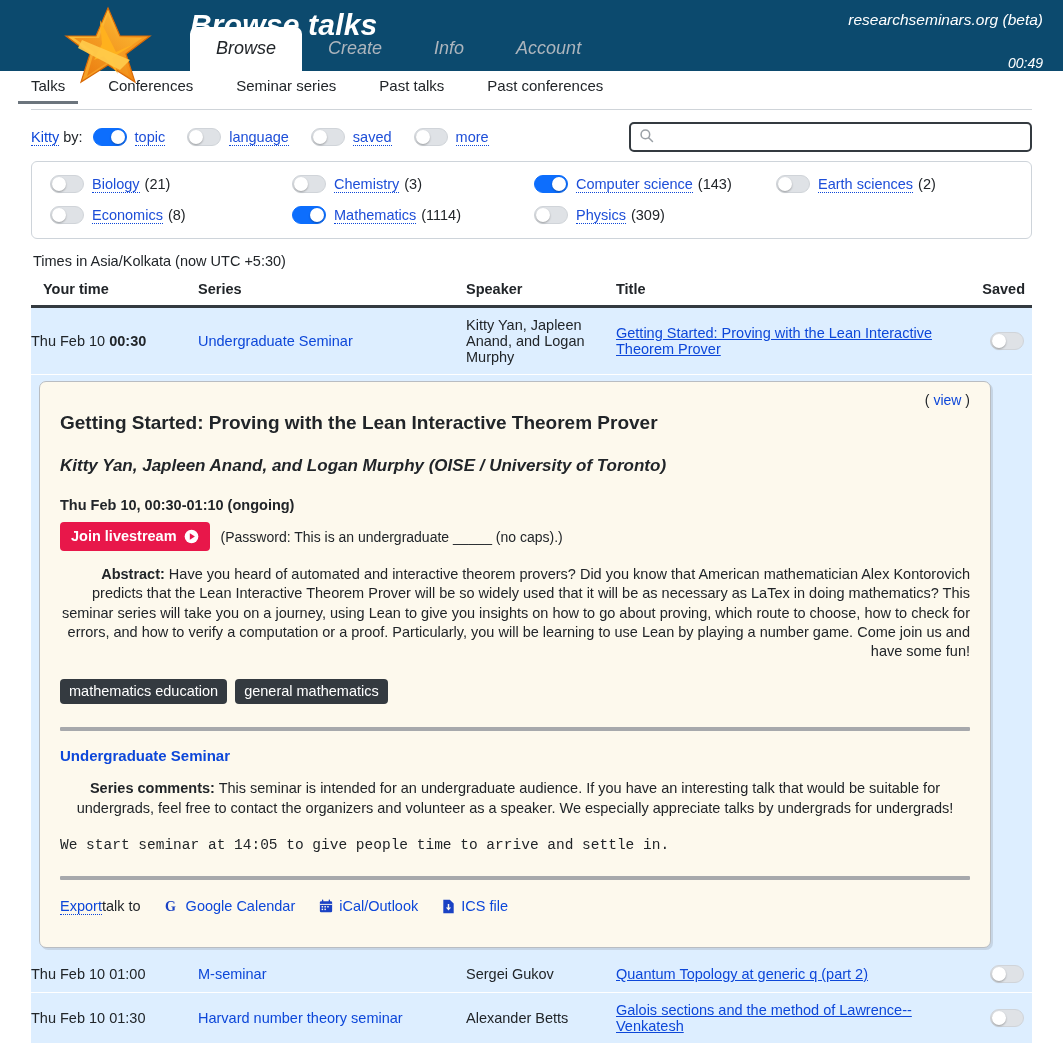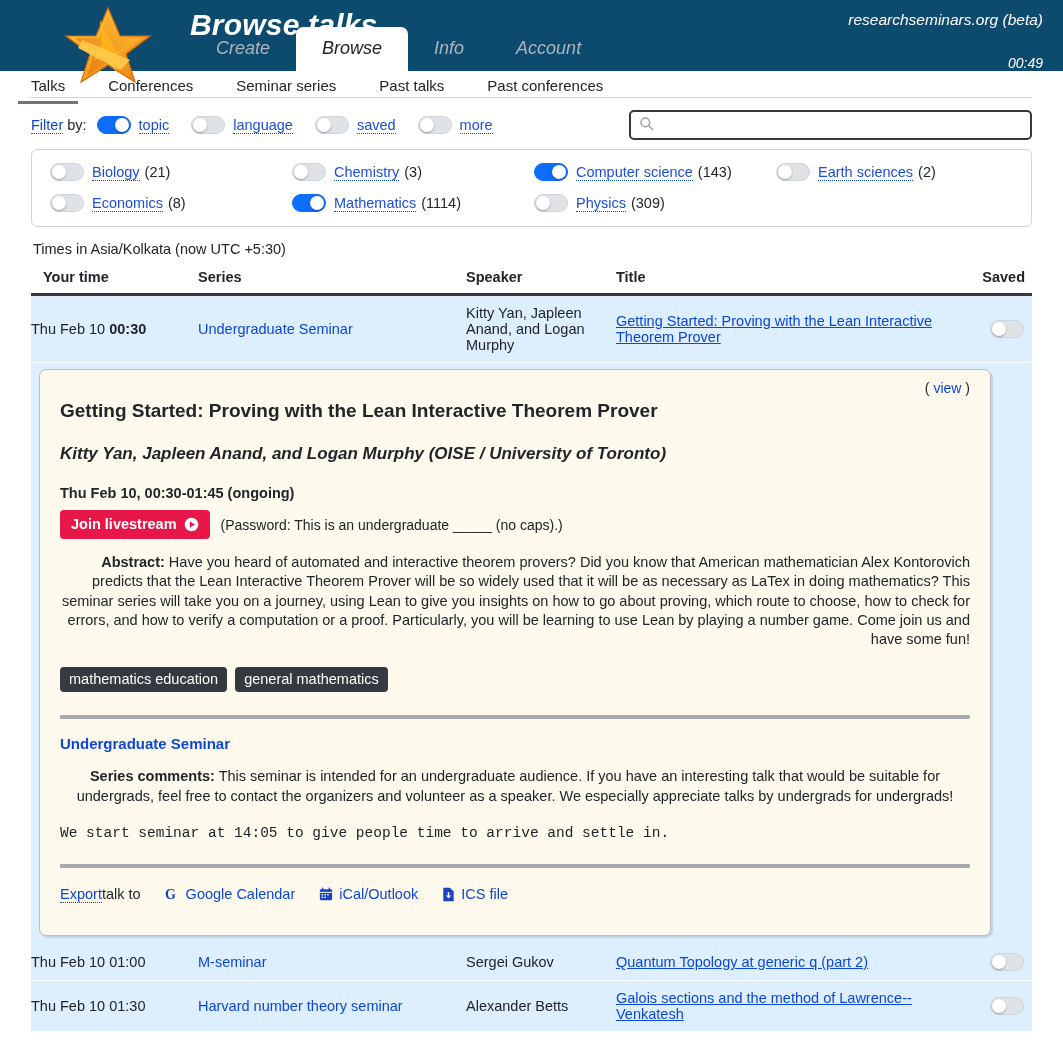--- a/index.html
+++ b/index.html
@@ -49,21 +49,21 @@
   .hdr-right{
     position:absolute; right:20px; top:9px; text-align:right; line-height:1.45;
   }
   .hdr-right .site{ font-size:15.5px; color:#fff; }
   .hdr-right .clock{ font-size:14px; color:#fff; margin-top:22px;}
   .hdr-right .tz{ font-size:14px; color:#fff; }
 
   
   .subnav{
     position:relative;
-    height:27px;
+    height:39px;
     border-bottom:1px solid #cfd4d9;
     margin:0 31px 0 31px;
     display:flex; align-items:flex-start;
   }
   .subtab{
     font-size:15px; color:#212529; text-decoration:none;
     padding:6px 0 9px; margin-right:43px; cursor:pointer; white-space:nowrap;
     position:relative;
   }
   .subtab.active::after{
@@ -198,22 +198,22 @@
       <polygon points="48,8 60,36 90,36 66,54 75,82 48,65 21,82 30,54 6,36 36,36" fill="url(#g1)" stroke="#d96a06" stroke-width="1.2"></polygon>
       <polygon points="48,14 57,38 82,38 62,52 69,76 48,62 27,76 34,52 14,38 39,38" fill="url(#g2)" opacity=".92"></polygon>
       <polygon points="40,20 56,52 74,44 52,58 58,74 44,56 34,60 42,44" fill="#ffb21e" opacity=".95"></polygon>
       <polygon points="22,40 70,60 60,70 18,48" fill="#ffcc4d" opacity=".9"></polygon>
     </svg>
   </div>
 
   <div class="site-title">Browse talks</div>
 
   <div class="tabs">
+    <a class="tab active">Browse</a>
     <a class="tab">Create</a>
-    <a class="tab active">Browse</a>
     <a class="tab">Info</a>
     <a class="tab">Account</a>
   </div>
 
   <div class="hdr-right">
     <div class="site">researchseminars.org (beta)</div>
     <div class="clock">00:49</div>
     <div class="tz">Asia/Kolkata (UTC +5:30)</div>
   </div>
 </div>
@@ -222,21 +222,21 @@
   <a class="subtab active">Talks</a>
   <a class="subtab">Conferences</a>
   <a class="subtab">Seminar series</a>
   <a class="subtab">Past talks</a>
   <a class="subtab">Past conferences</a>
 </div>
 
 <div class="wrap">
 
   <div class="filterrow">
-    <a class="filter-link">Filter</a>
+    <a class="filter-link">Kitty</a>
     <span class="by">by:</span>
 
     <span class="tgwrap">
       <span class="toggle on">
           <span class="knob"></span>
         </span>
       <a class="tglabel">topic</a>
     </span>
     <span class="tgwrap">
       <span class="toggle">
@@ -355,21 +355,21 @@
         <td class="detail-td" colspan="5">
           <div class="detail">
 
             <div class="viewlink"><span>(</span>
               <a>view</a>
               <span>)</span>
             </div>
 
             <div class="d-title">Getting Started: Proving with the Lean Interactive Theorem Prover</div>
             <div class="d-speaker">Kitty Yan, Japleen Anand, and Logan Murphy (OISE / University of Toronto)</div>
-            <div class="d-when">Thu Feb 10, 00:30-01:45 (ongoing)</div>
+            <div class="d-when">Thu Feb 10, 00:30-01:10 (ongoing)</div>
 
             <div class="d-joinrow">
               <button class="joinbtn">
                 <span>Join livestream</span>
                 <span class="play">
                   <svg width="15" height="15" viewBox="0 0 16 16">
                     <circle cx="8" cy="8" r="7.3" fill="#fff"></circle>
                     <polygon points="6.2,4.6 11.6,8 6.2,11.4" fill="#e8174a"></polygon>
                   </svg>
                 </span>

